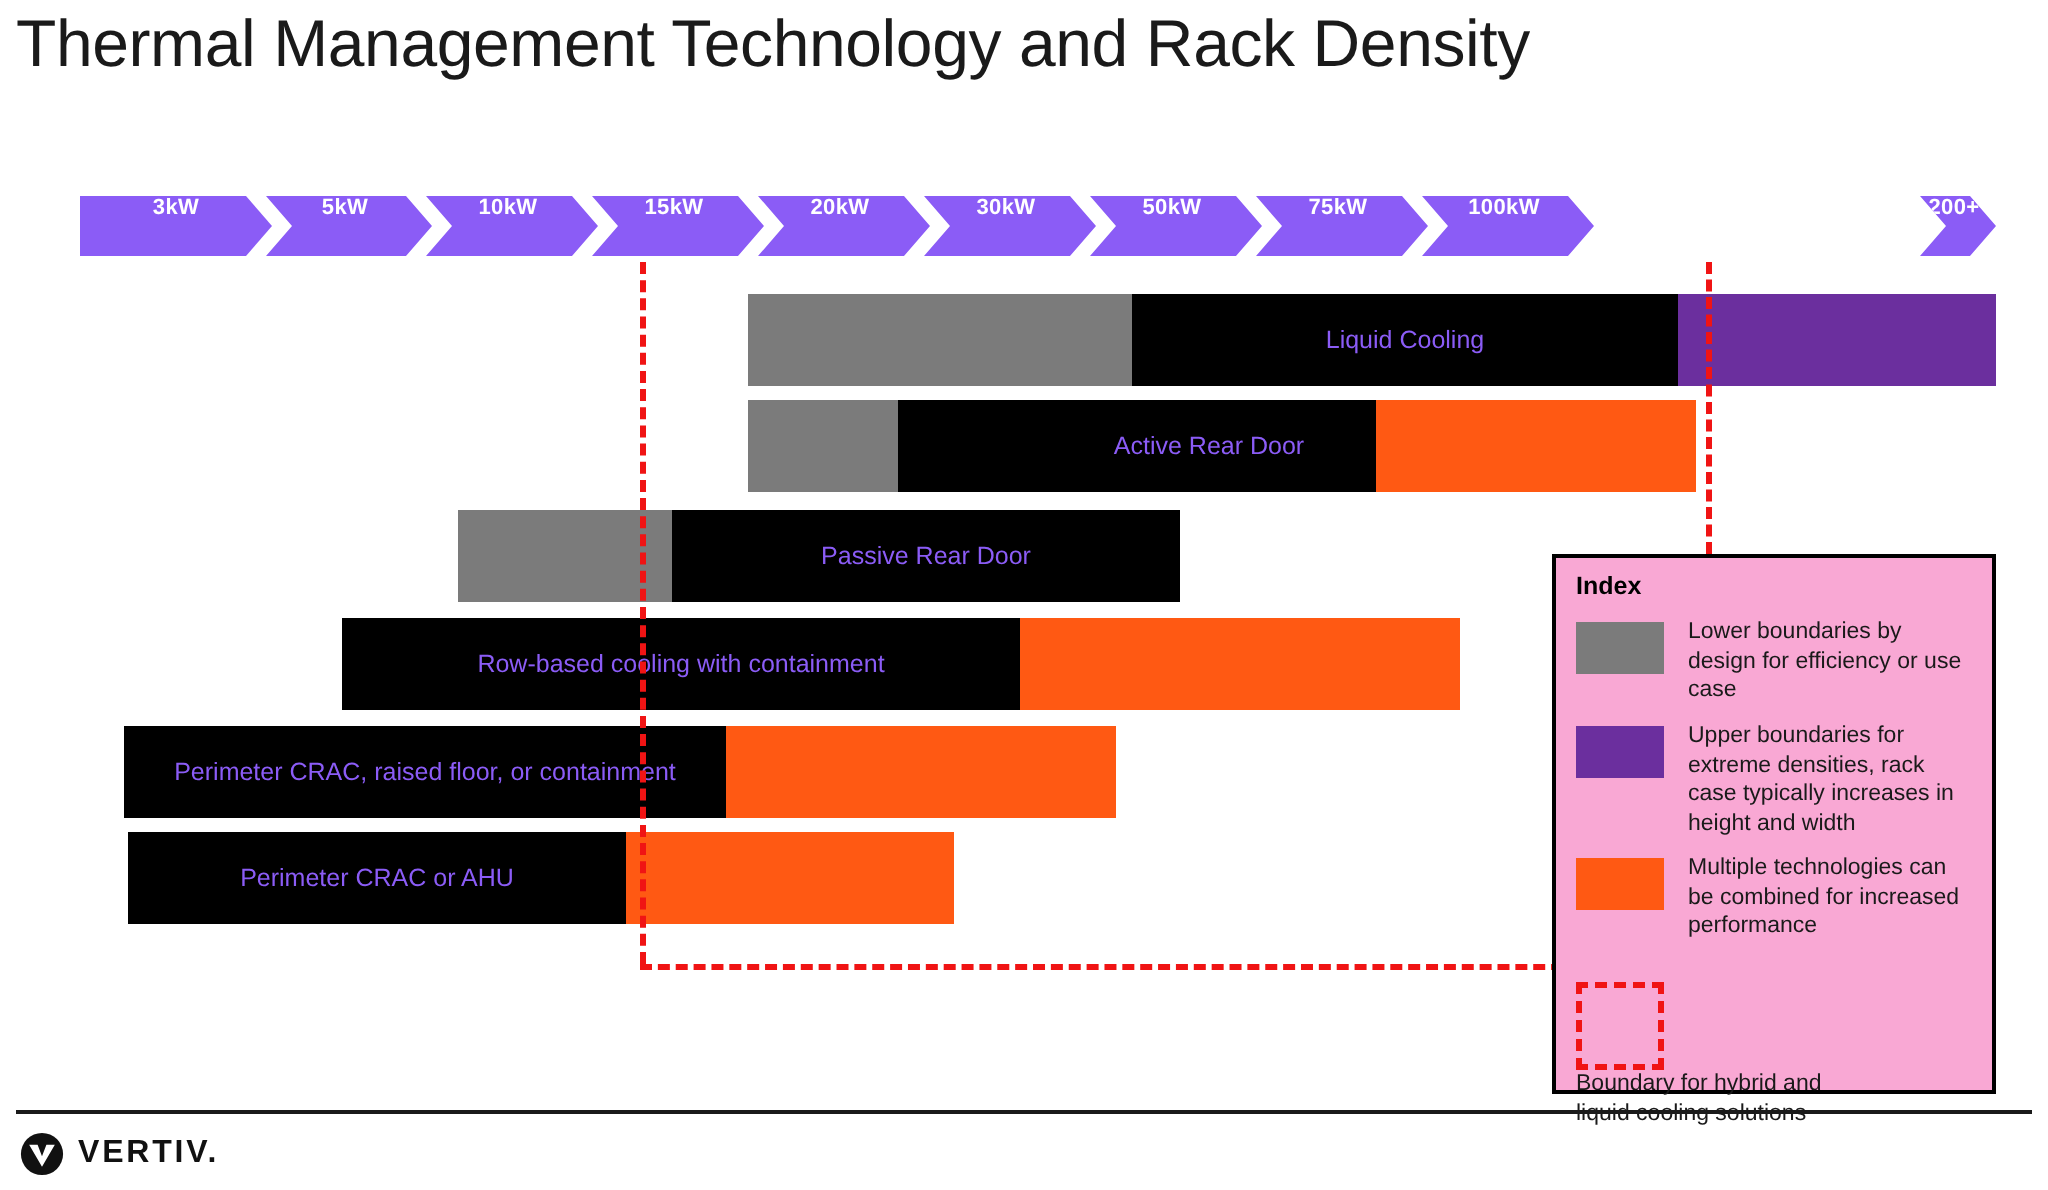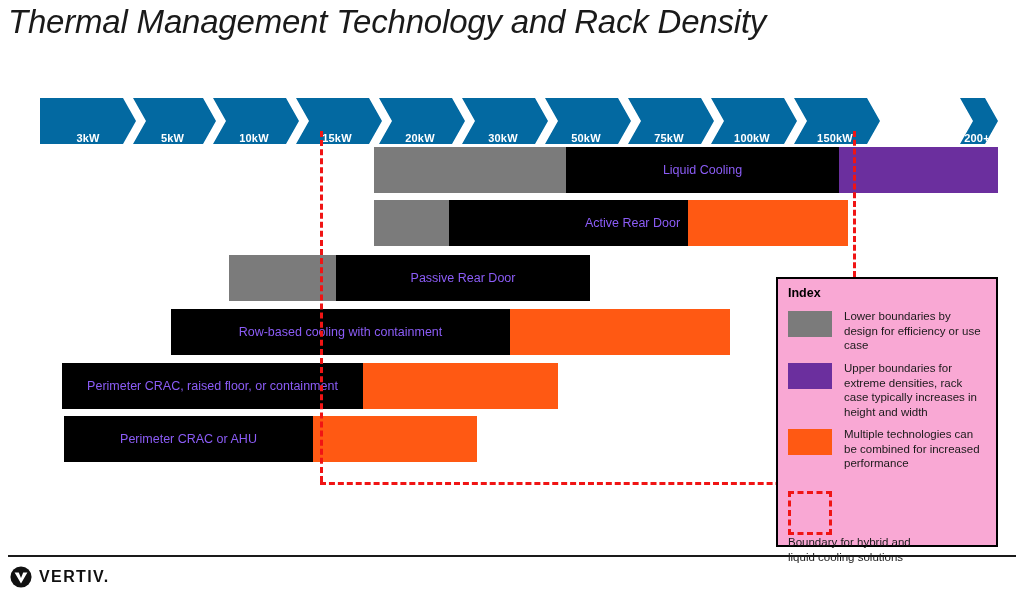--- a/index.html
+++ b/index.html
@@ -8,29 +8,29 @@
     font-family:"Liberation Sans", sans-serif;
     position:relative;overflow:hidden;
     -webkit-font-smoothing:antialiased;
   }
   #stage{position:absolute;left:0;top:0;width:1024px;height:595px;}
 
   
   .title{
     position:absolute;left:8px;top:2px;
     font-size:33px;line-height:40px;font-weight:400;color:#1a1a1a;
-    letter-spacing:-0.2px;white-space:nowrap;font-style:italic;
+    letter-spacing:-0.2px;white-space:nowrap;
   }
 
   
   .scale{position:absolute;left:40px;top:98px;height:30px;width:958px;}
   .chev{
-    position:absolute;top:0;height:46px;background:#0369a1;
+    position:absolute;top:0;height:30px;background:#8b5cf6;
     color:#ffffff;font-size:11px;font-weight:bold;
-    display:flex;align-items:flex-end;justify-content:center;
+    display:flex;align-items:flex-start;justify-content:center;
     box-sizing:border-box;
   }
   .chev .lbl{position:relative;left:-2px;letter-spacing:.2px;}
   .chev.mid{
     clip-path:polygon(0 0, calc(100% - 13px) 0, 100% 50%, calc(100% - 13px) 100%, 0 100%, 13px 50%);
   }
   .chev.first{
     clip-path:polygon(0 0, calc(100% - 13px) 0, 100% 50%, calc(100% - 13px) 100%, 0 100%);
   }
   .chev.first .lbl{left:0;}
@@ -108,40 +108,37 @@
       </div>
       <div class="chev mid" style="left: 505px; width: 86px;">
         <span class="lbl">50kW</span>
       </div>
       <div class="chev mid" style="left: 588px; width: 86px;">
         <span class="lbl">75kW</span>
       </div>
       <div class="chev mid" style="left: 671px; width: 86px;">
         <span class="lbl">100kW</span>
       </div>
-      <div class="chev mid" style="left: 754px; width: 86px;">
-        <span class="lbl">150kW</span>
-      </div>
       <div class="chev last" style="left: 920px; width: 38px;">
         <span class="lbl">200+</span>
       </div>
     </div>
 
   <div id="bars-root">
       <div class="bar" style="top: 147px; left: 0px; width: 1024px;">
         <div class="seg grey" style="position: absolute; left: 374px; width: 192px; top: 0px;"></div>
         <div class="seg black" style="position: absolute; left: 566px; width: 273px; top: 0px;"></div>
         <div class="seg purple" style="position: absolute; left: 839px; width: 159px; top: 0px;"></div>
         <div class="caption" style="left: 566px; width: 273px;">Liquid Cooling</div>
       </div>
       <div class="bar" style="top: 200px; left: 0px; width: 1024px;">
         <div class="seg grey" style="position: absolute; left: 374px; width: 75px; top: 0px;"></div>
         <div class="seg black" style="position: absolute; left: 449px; width: 239px; top: 0px;"></div>
         <div class="seg orange" style="position: absolute; left: 688px; width: 160px; top: 0px;"></div>
-        <div class="caption" style="left: 469px; width: 239px; padding-left: 44px;">Active Rear Door</div>
+        <div class="caption" style="left: 441px; width: 239px; padding-left: 44px;">Active Rear Door</div>
       </div>
       <div class="bar" style="top: 255px; left: 0px; width: 1024px;">
         <div class="seg grey" style="position: absolute; left: 229px; width: 107px; top: 0px;"></div>
         <div class="seg black" style="position: absolute; left: 336px; width: 254px; top: 0px;"></div>
         <div class="caption" style="left: 336px; width: 254px;">Passive Rear Door</div>
       </div>
       <div class="bar" style="top: 309px; left: 0px; width: 1024px;">
         <div class="seg black" style="position: absolute; left: 171px; width: 339px; top: 0px;"></div>
         <div class="seg orange" style="position: absolute; left: 510px; width: 220px; top: 0px;"></div>
         <div class="caption" style="left: 171px; width: 339px;">Row-based cooling with containment</div>

